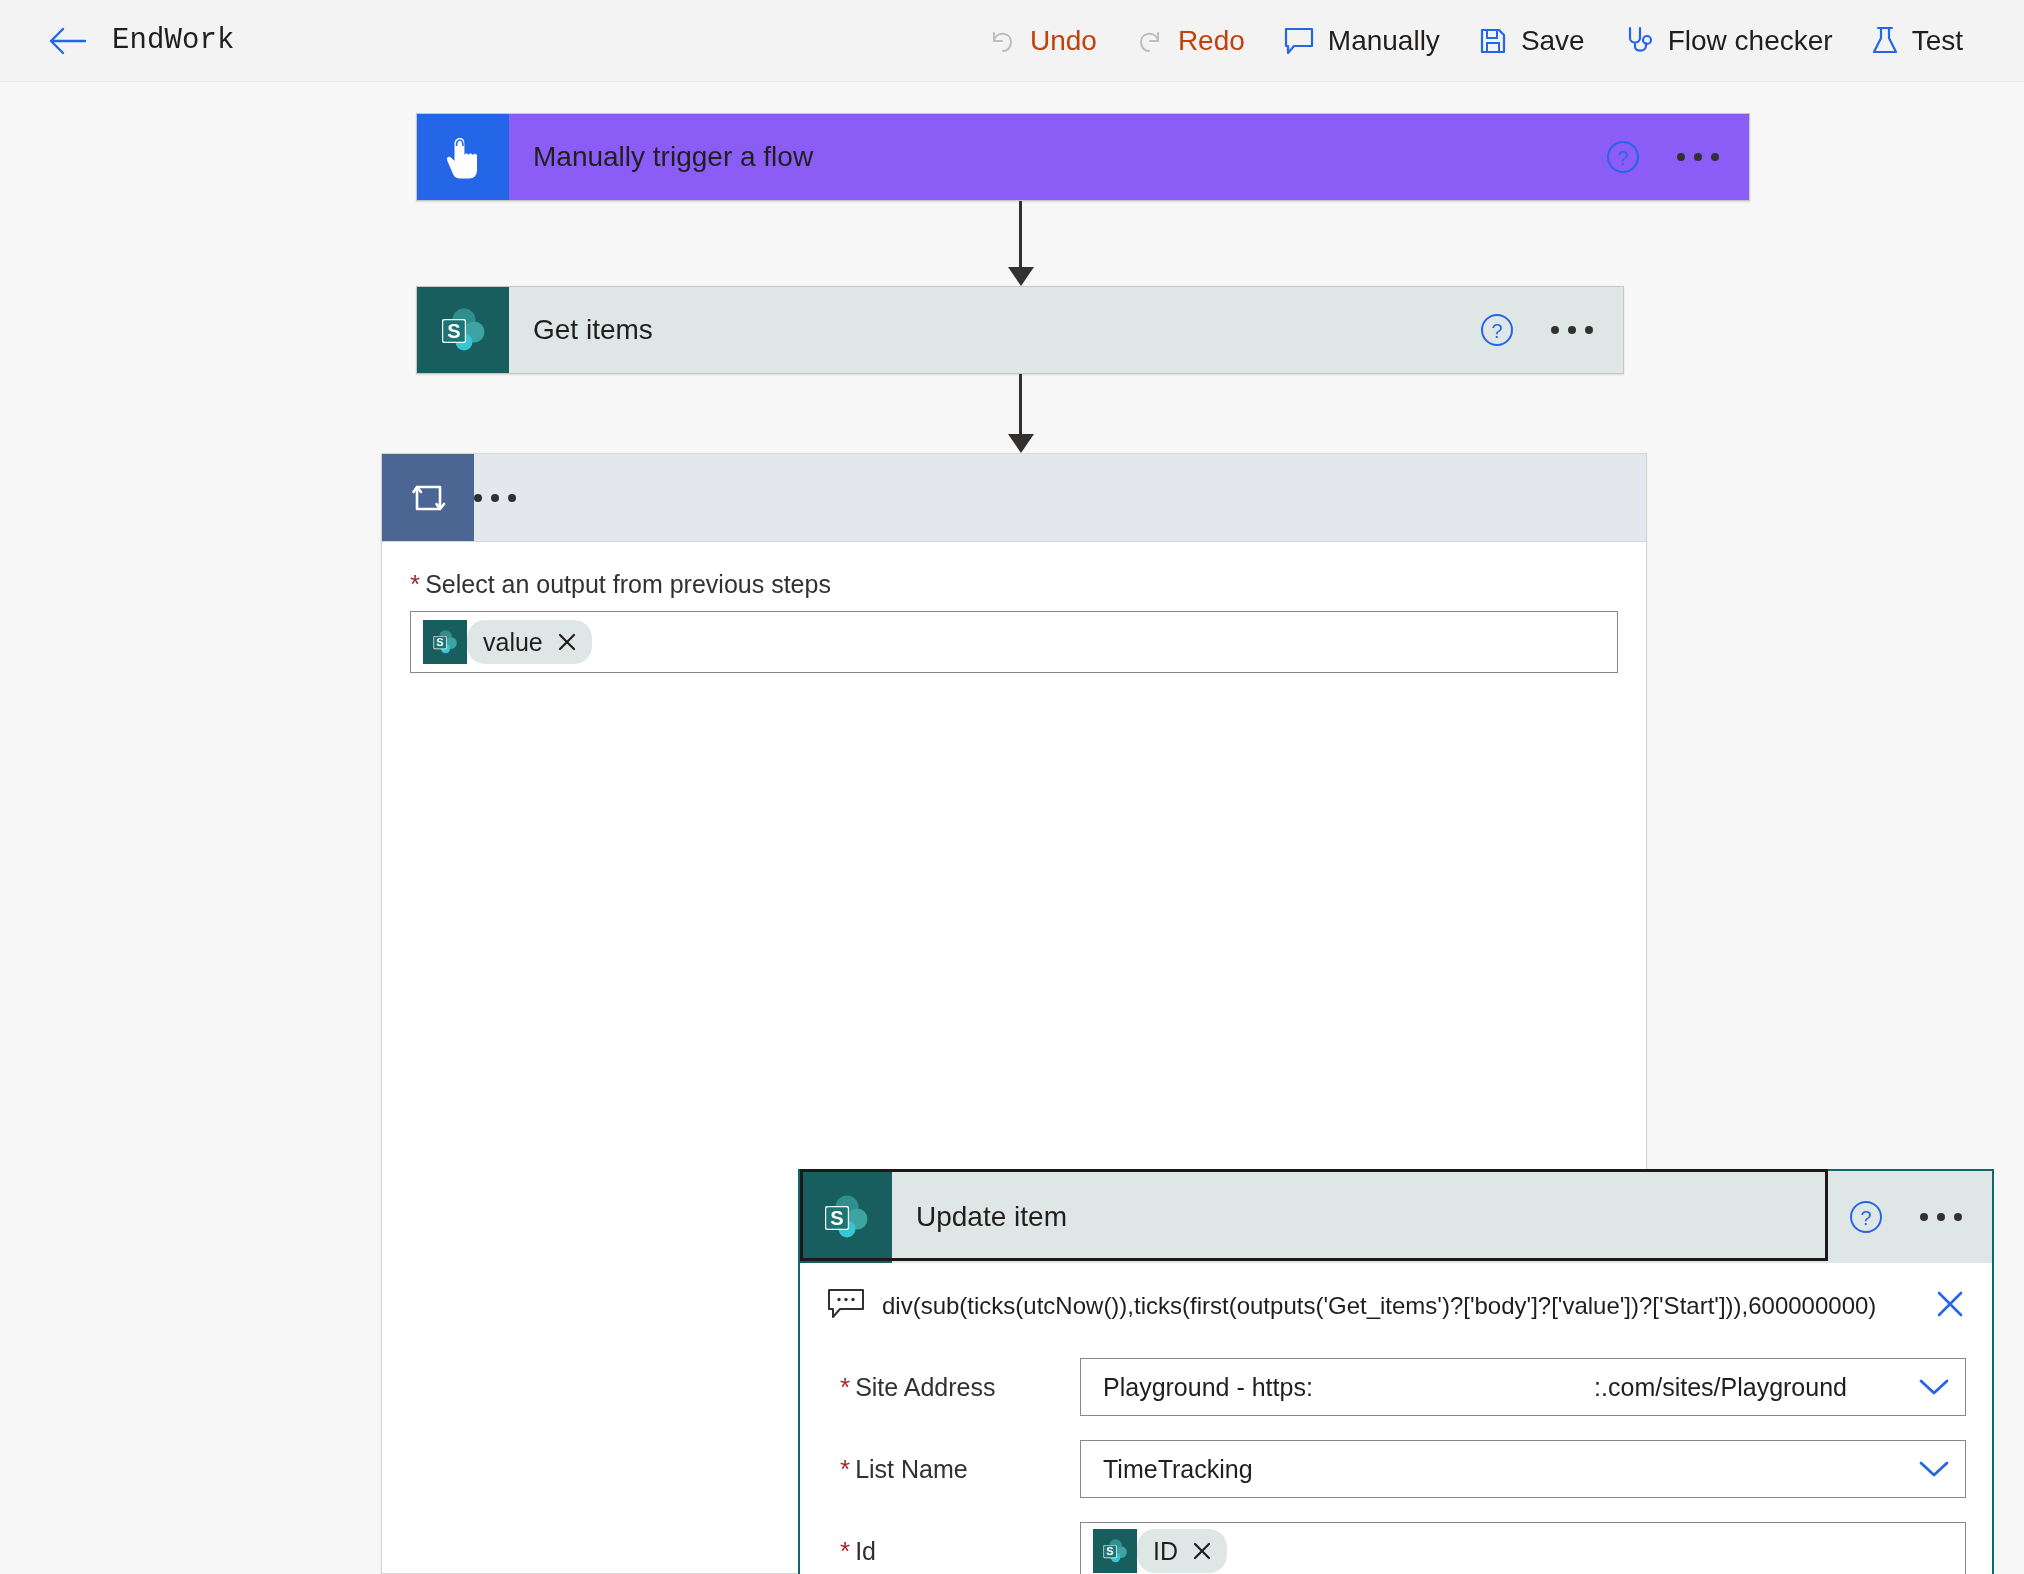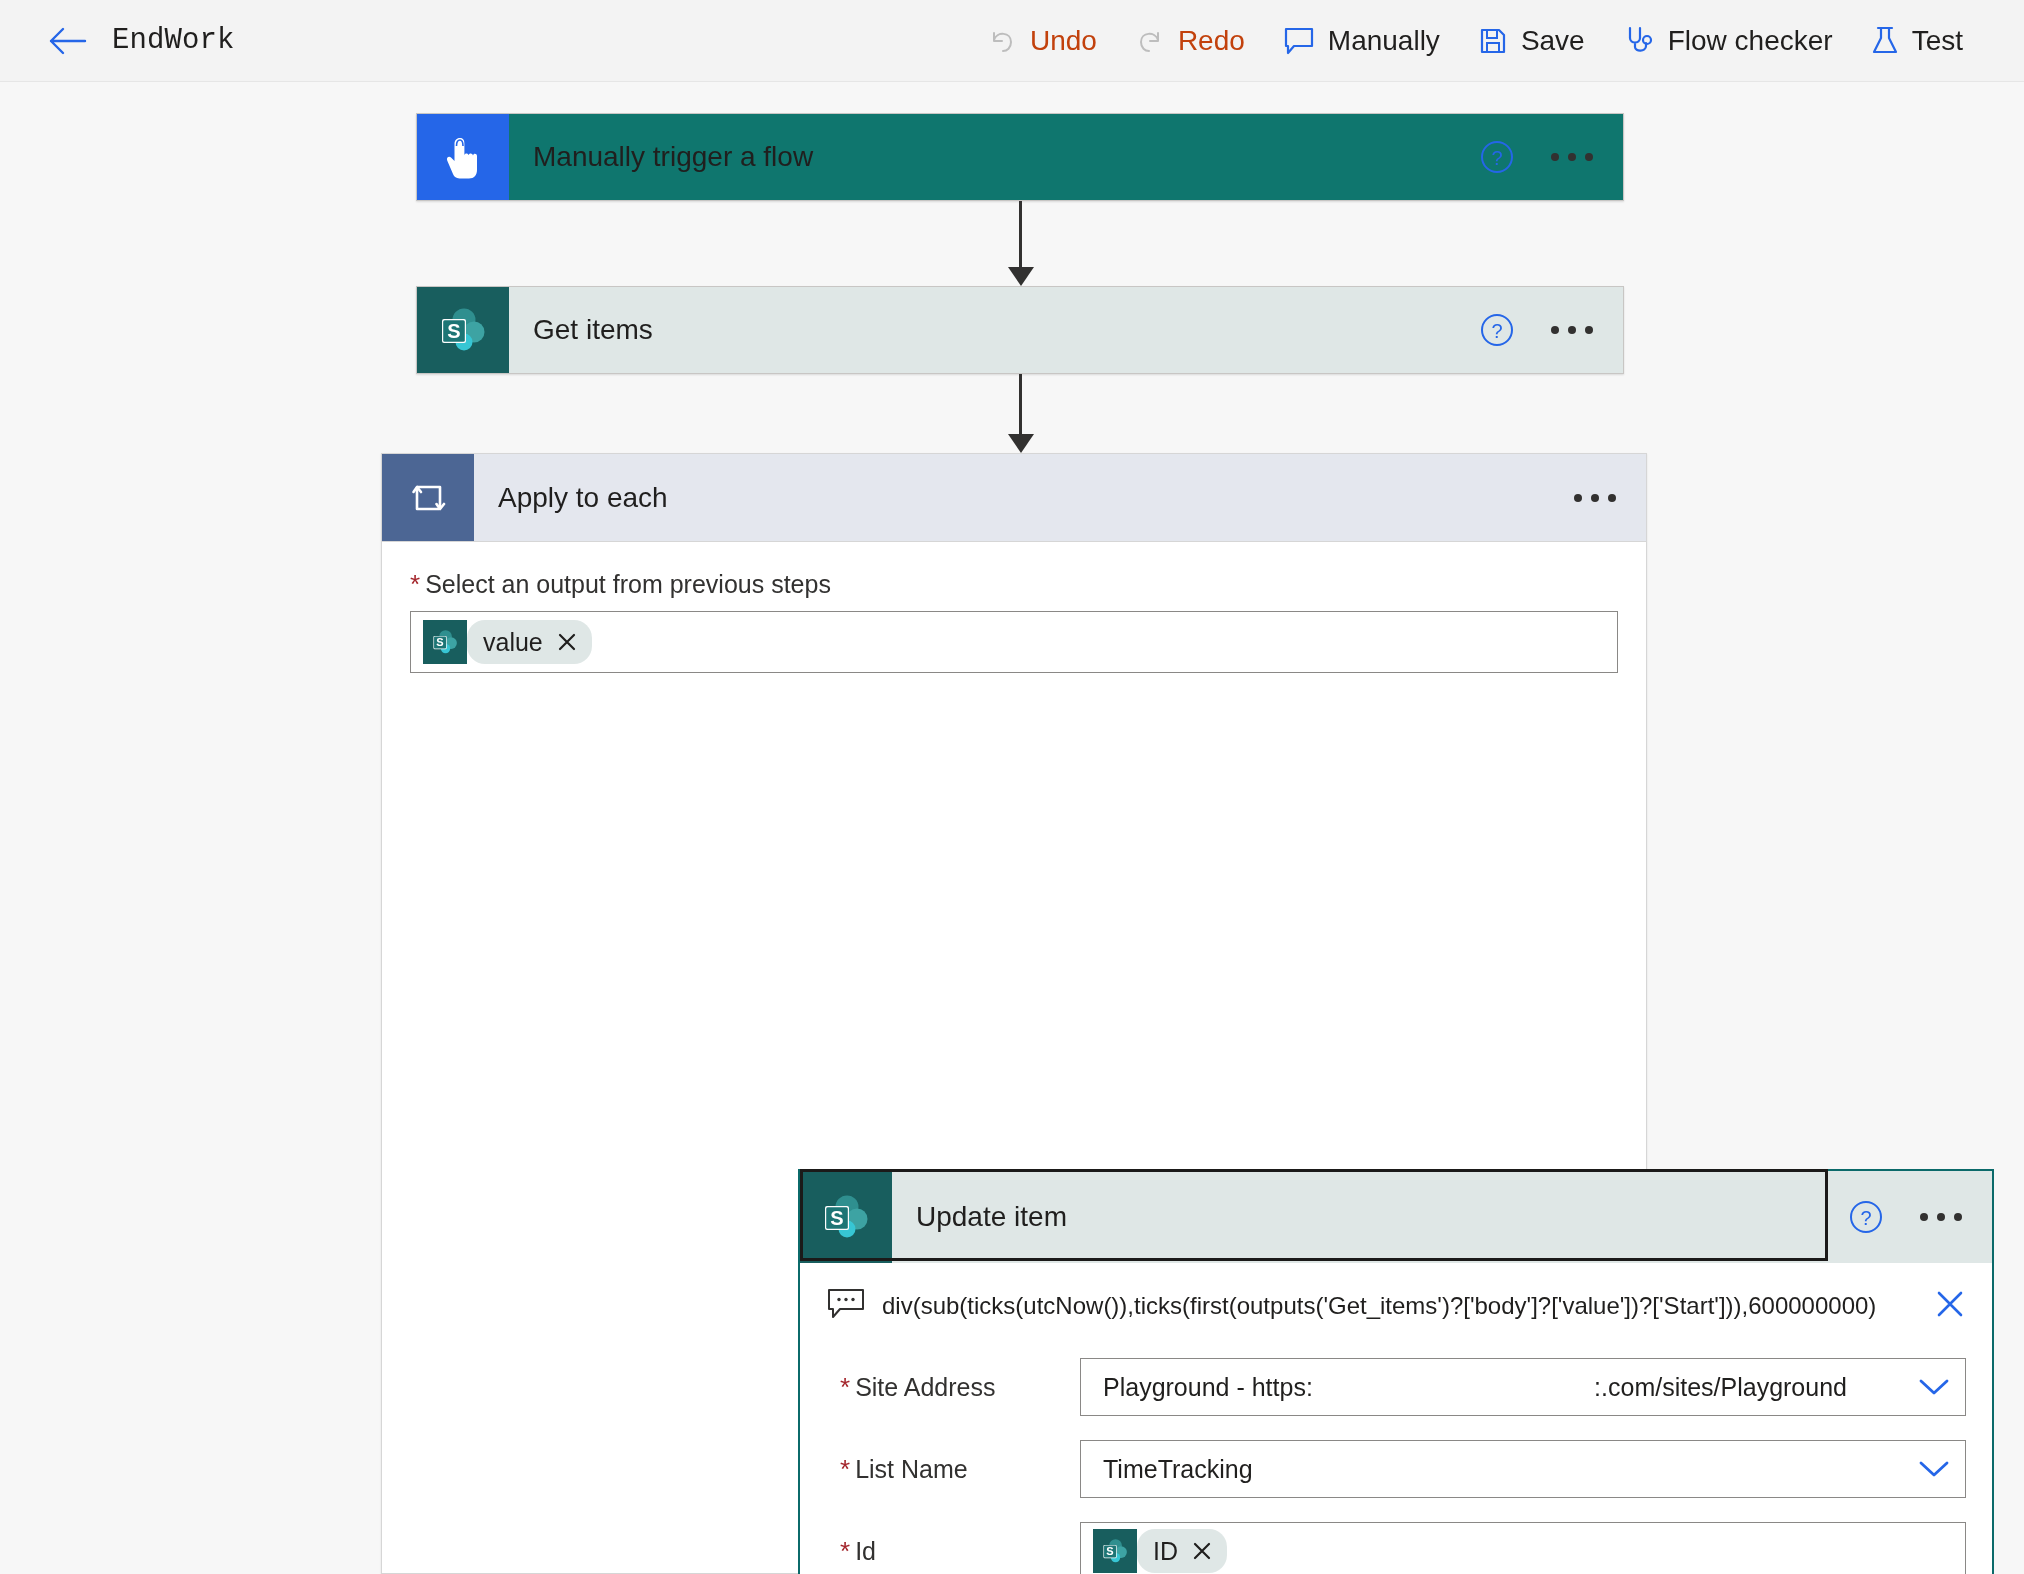--- a/index.html
+++ b/index.html
@@ -68,22 +68,22 @@
   .help-btn { cursor: pointer; display: flex; align-items: center; }
   .ellipsis-btn {
     cursor: pointer; display: flex; align-items: center; gap: 9px;
   }
   .ellipsis-btn span {
     width: 8px; height: 8px; border-radius: 50%; background: #323130;
     display: block;
   }
 
   
-  #node-trigger { left: 416px; top: 31px; width: 1208px; height: 88px;
-                  background: #0f766e; border-color: #c8c6c4; }
+  #node-trigger { left: 416px; top: 31px; width: 1334px; height: 88px;
+                  background: #8b5cf6; border-color: #c8c6c4; }
   
   #node-getitems { left: 416px; top: 204px; width: 1208px; height: 88px;
                    background: #dfe7e6; }
 
   
   .connector { position: absolute; }
   .connector .line { position: absolute; width: 3px; background: #323130; left: 0; top: 0; }
   .connector .head {
     position: absolute; left: -11px; bottom: 0;
     width: 0; height: 0;
@@ -350,23 +350,20 @@
   <div class="scope">
 
     <div class="scope-header">
       <div class="node-icon">
         <svg width="46" height="46" viewBox="0 0 46 46">
           <path d="M12 12 H35 V34" fill="none" stroke="#ffffff" stroke-width="2.6" stroke-linejoin="round"></path>
           <path d="M12 12 V34 H34" fill="none" stroke="#ffffff" stroke-width="2.6" stroke-linejoin="round"></path>
           <path d="M12 12 L8.5 17 M12 12 L16 17" fill="none" stroke="#ffffff" stroke-width="2.6" stroke-linecap="round"></path>
           <path d="M35 34 L31.5 29 M35 34 L39 29" fill="none" stroke="#ffffff" stroke-width="2.6" stroke-linecap="round"></path>
         </svg>
-      </div>
-      <div class="node-body">
-        <span class="node-title">Apply to each</span>
       </div>
       <div class="node-actions">
         <span class="ellipsis-btn">
           <span></span>
             <span></span>
             <span></span>
         </span>
       </div>
     </div>
 

